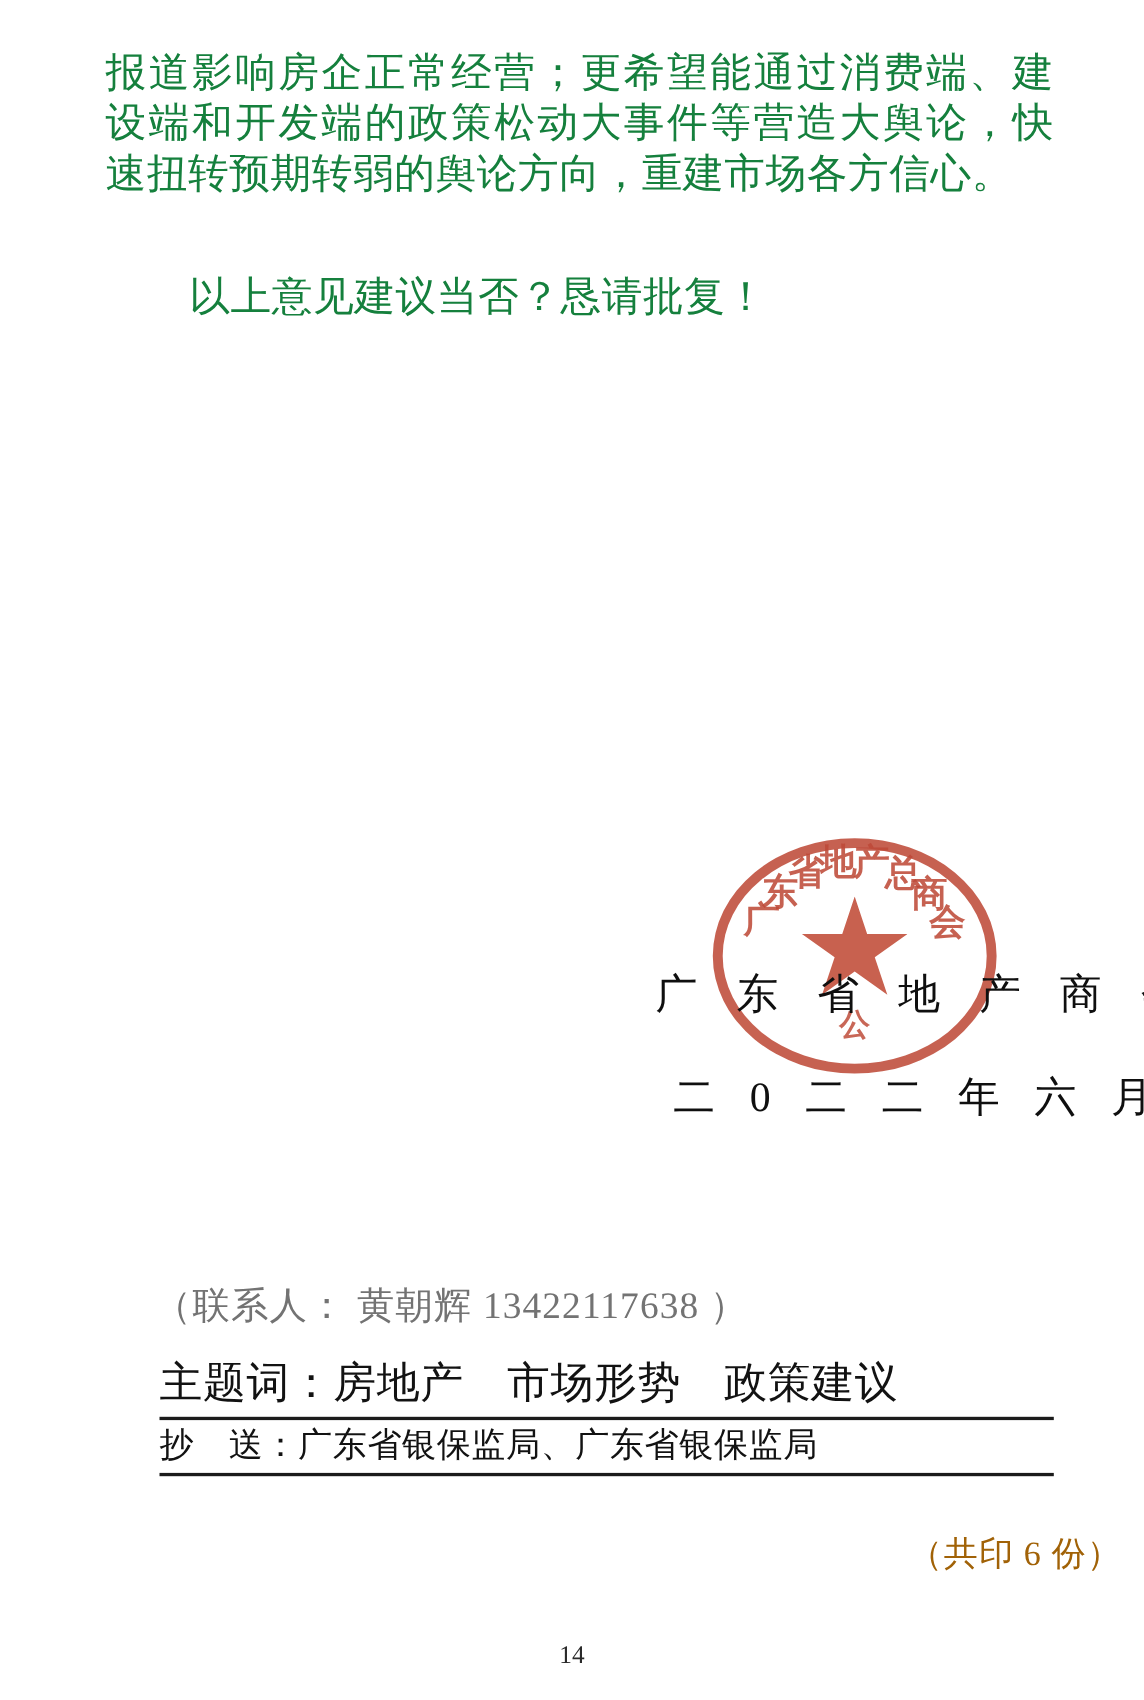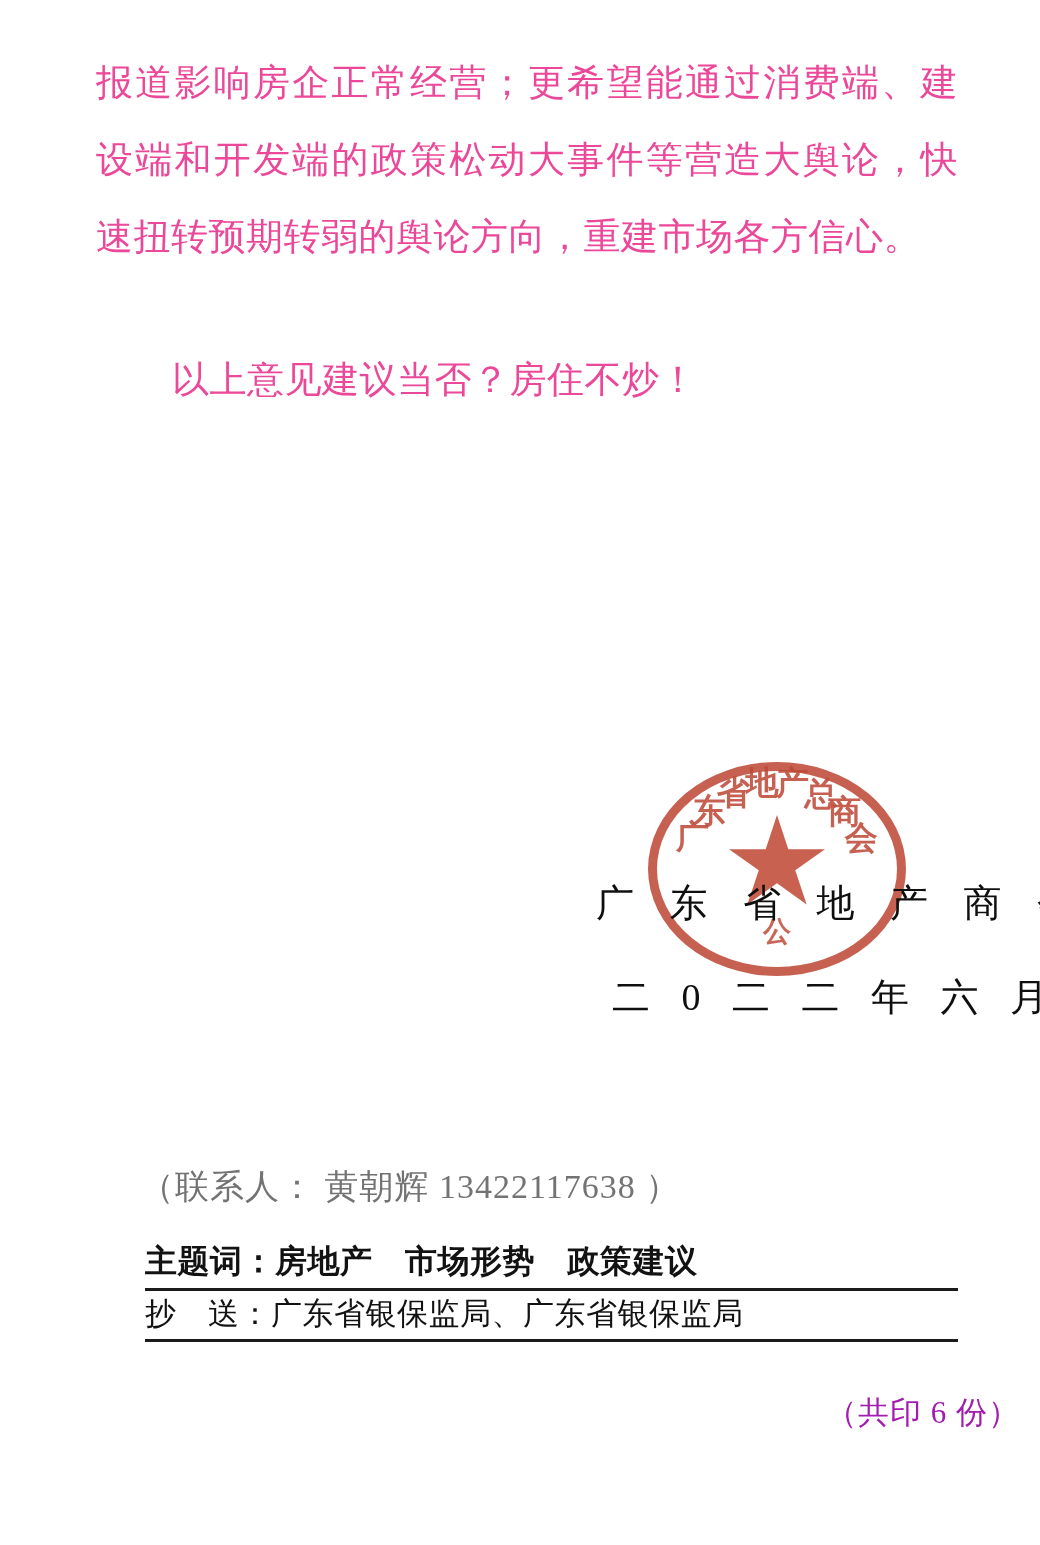--- a/index.html
+++ b/index.html
@@ -22,25 +22,25 @@
 
   
   .doc-body {
     position: absolute;
     left: 96px;
     top: 44px;
     width: 862px;
   }
   .para {
     font-size: 37px;
-    line-height: 77px;
+    line-height: 46px;
     letter-spacing: 0.5px;
     text-align: justify;
     text-justify: inter-character;
-    color: #ec4899;
+    color: #15803d;
     margin: 0;
   }
   .para.indent {
     text-indent: 76px;
   }
   .gap-block {
     height: 58px;
   }
   .para.closing {
     text-indent: 76px;
@@ -151,30 +151,30 @@
   }
   .footer-row .ft-text {
     position: absolute;
     left: 0;
     bottom: 4px;
     font-size: 31px;
     letter-spacing: 0.5px;
     color: #121212;
   }
   .footer-row.keywords .ft-text {
-    font-weight: bold;
-    font-size: 32px;
+    font-weight: normal;
+    font-size: 39px;
   }
   .print-count {
     position: absolute;
     right: 20px;
     top: 1392px;
     font-size: 31px;
     letter-spacing: 1px;
-    color: #a21caf;
+    color: #a16207;
   }
   .page-number {
     position: absolute;
     left: 0;
     right: 0;
     top: 1492px;
     text-align: center;
     font-size: 23px;
     color: #2a2a2a;
   }
@@ -183,21 +183,21 @@
 <body>
 
 <div id="page">
 
   <div class="doc-body">
     <p class="para">报道影响房企正常经营；更希望能通过消费端、建设端和开发端的政策松动大事件等营造大舆论，快速扭转预期转弱的舆论方向，重建市场各方信心。</p>
 
     <div class="gap-block"></div>
 
 
-    <p class="para closing">以上意见建议当否？房住不炒！</p>
+    <p class="para closing">以上意见建议当否？恳请批复！</p>
   </div>
 
   <div class="sign-zone"></div>
 
   <div class="seal">
     <div class="seal-star"></div>
     <div class="seal-ring-char">
       <span style="transform: rotate(-66deg) translate(0,-92px) rotate(66deg); margin-left:-17px; margin-top:-17px;">广</span>
       <span style="transform: rotate(-47deg) translate(0,-92px) rotate(47deg); margin-left:-17px; margin-top:-17px;">东</span>
       <span style="transform: rotate(-28deg) translate(0,-92px) rotate(28deg); margin-left:-17px; margin-top:-17px;">省</span>
@@ -220,14 +220,15 @@
     <div class="footer-row keywords">
       <span class="ft-text">主题词：房地产　市场形势　政策建议</span>
     </div>
     <div class="footer-row">
       <span class="ft-text">抄　送：广东省银保监局、广东省银保监局</span>
     </div>
   </div>
 
   <div class="print-count">（共印 6 份）</div>
 
+  <div class="page-number">14</div>
 
 </div>
 
 </body></html>

